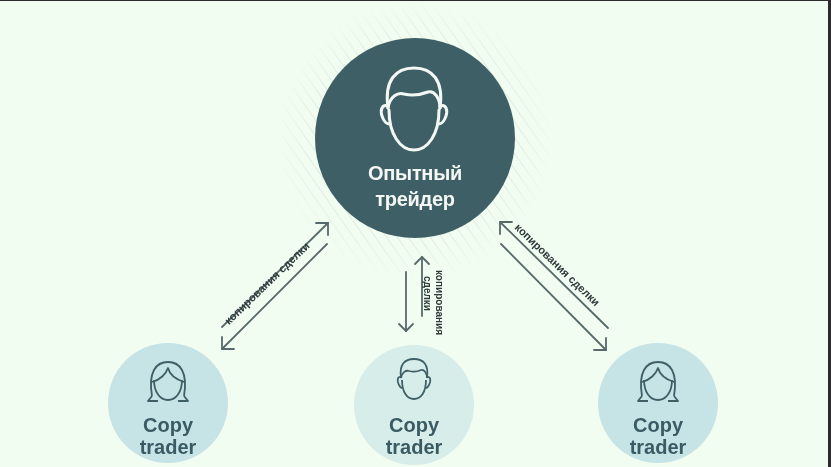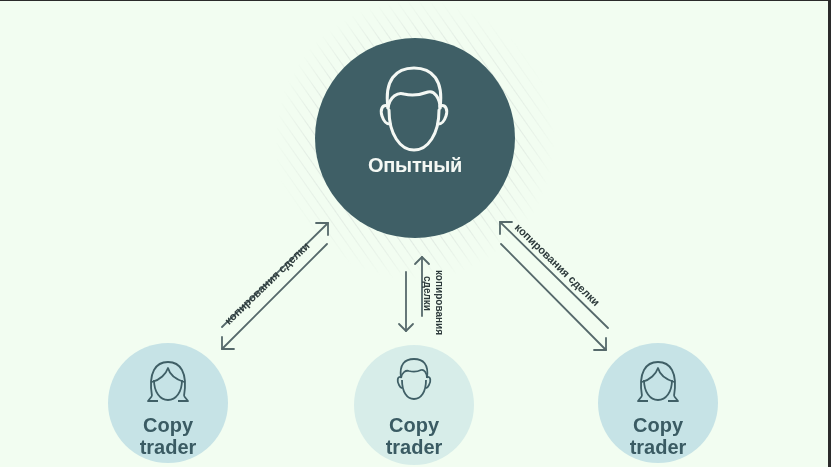--- a/index.html
+++ b/index.html
@@ -1,20 +1,20 @@
 <!DOCTYPE html>
 <html><head>
 <meta charset="utf-8">
 <style>
   html, body { margin:0; padding:0; }
   body { width:831px; height:467px; overflow:hidden; background:#f2fdf1; font-family:"Liberation Sans", sans-serif; position:relative; }
   .frame-top { position:absolute; left:0; top:0; width:831px; height:1px; background:#2b2b2b; }
   .frame-right { position:absolute; right:0; top:0; width:3px; height:467px; background:#2b2b2b; }
   svg.diagram { position:absolute; left:0; top:0; }
-  .center-label { position:absolute; left:315px; top:152px; width:200px; text-align:center; color:#f4f8f4; font-weight:bold; font-size:20px; line-height:26px; letter-spacing:-0.3px; }
+  .center-label { position:absolute; left:315px; top:160px; width:200px; text-align:center; color:#f4f8f4; font-weight:bold; font-size:20px; line-height:26px; letter-spacing:-0.3px; }
   .node-label { position:absolute; width:120px; text-align:center; color:#3a5b63; font-weight:bold; font-size:20px; line-height:22px; }
   .arrow-label { position:absolute; font-size:11px; font-weight:bold; color:#2e3b3c; white-space:nowrap; transform-origin:0 0; }
 </style>
 </head>
 <body>
 
 <div class="frame-top"></div>
 <div class="frame-right"></div>
 
 <svg class="diagram" width="831" height="467" viewBox="0 0 831 467">
@@ -97,20 +97,21 @@
     </g>
     <g>
       <line x1="501" y1="244" x2="606" y2="350"></line>
       <polyline points="606,338 606,350 594,350"></polyline>
     </g>
   </g>
 </svg>
 
 <div class="center-label">
   <div>Опытный</div>
+  <div>трейдер</div>
 </div>
 
 <div class="arrow-label" style="left:222px; top:318px; transform:rotate(-44deg);">копирования сделки</div>
 <div class="arrow-label" style="left:445px; top:270px; transform:rotate(90deg); font-size:10px; line-height:12px;">
   <div>копирования</div>
   <div style="padding-left:6px;">сделки</div>
 </div>
 <div class="arrow-label" style="left:521px; top:221px; transform:rotate(44deg);">копирования сделки</div>
 
 <div class="node-label" style="left:108px; top:414px;">

